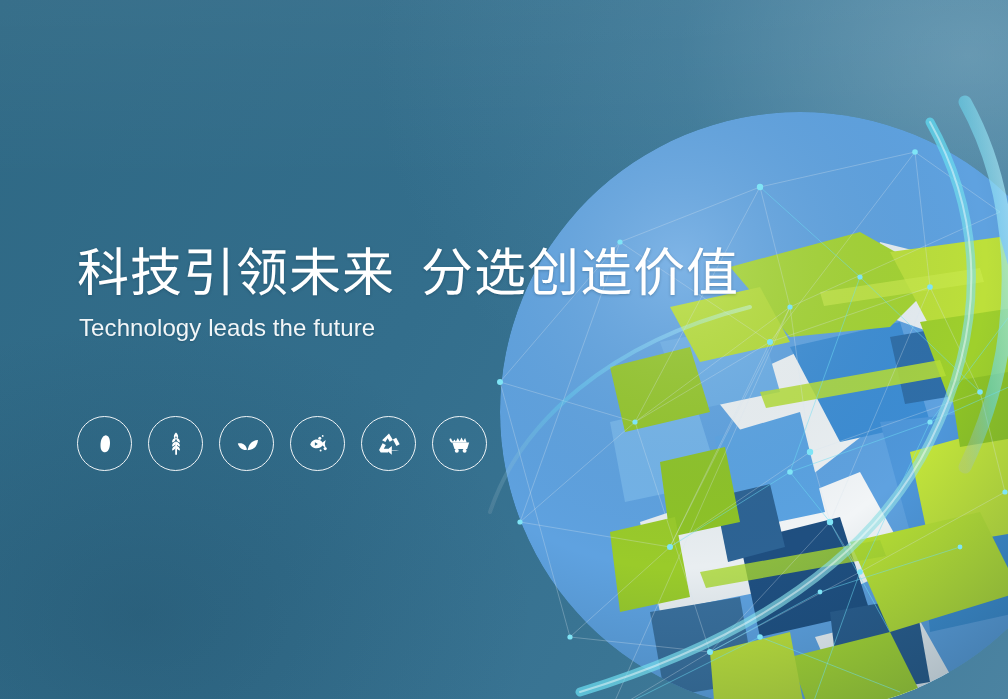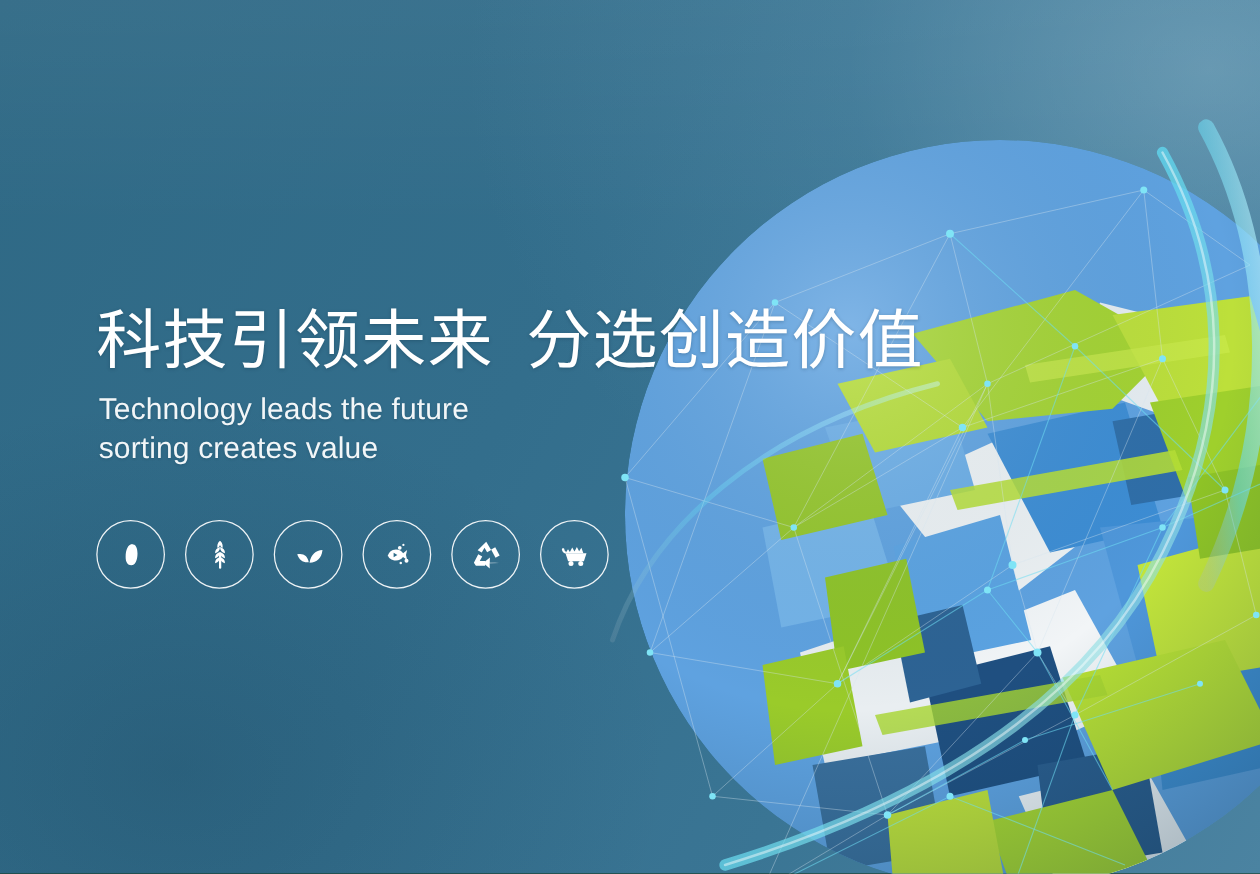--- a/index.html
+++ b/index.html
@@ -7,21 +7,21 @@
     margin: 0;
     padding: 0;
     background: #1b1b1b;
   }
   #banner {
     position: relative;
     width: 1008px;
     height: 699px;
     overflow: hidden;
     font-family: "Liberation Sans", "DejaVu Sans", sans-serif;
-    background: #14532d;
+    background: #8b5cf6;
   }
 
   
   .bg-base {
     position: absolute;
     inset: 0;
     background:
       radial-gradient(ellipse 900px 700px at 96% 8%,
          rgba(132,176,198,0.55) 0%,
          rgba(90,146,175,0.30) 32%,
@@ -234,21 +234,20 @@
       </g>
     </svg>
   </div>
 
   <div class="headline">
     <span>科技引领未来</span><span class="gap"></span><span>分选创造价值</span>
   </div>
 
   <div class="subhead">
     <div>Technology leads the future</div>
-    <div>sorting creates value</div>
   </div>
 
   <div class="icon-row">
 
     <div class="icon-badge">
       <span>
         <svg width="26" height="26" viewBox="0 0 26 26">
           <path d="M13.6 4.4c2.9 0 4.4 2.6 4.4 7.4 0 5.6-1.9 9.4-5 9.4-2.9 0-4.5-2.4-4.5-6.8 0-5.6 2-10 5.1-10z" fill="#ffffff"></path>
           <path d="M11.3 6.2c0.9-1.2 2.1-1.8 3.1-1.7-1.3 0.4-2.3 1.2-3.1 2.6z" fill="#ffffff" opacity="0.85"></path>
         </svg>

